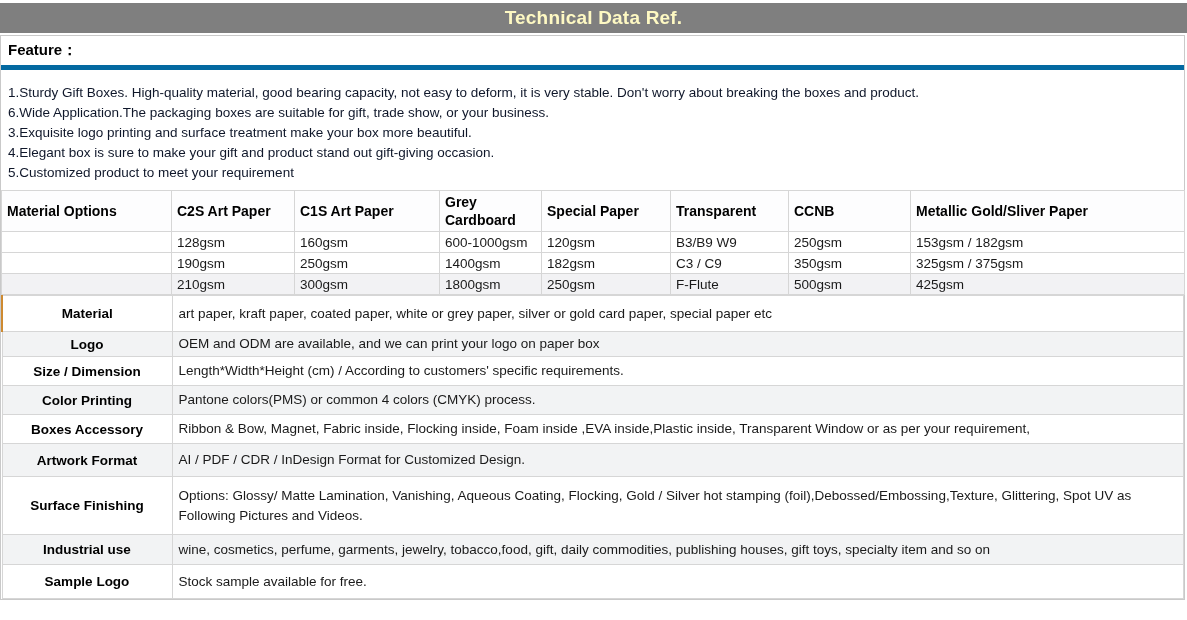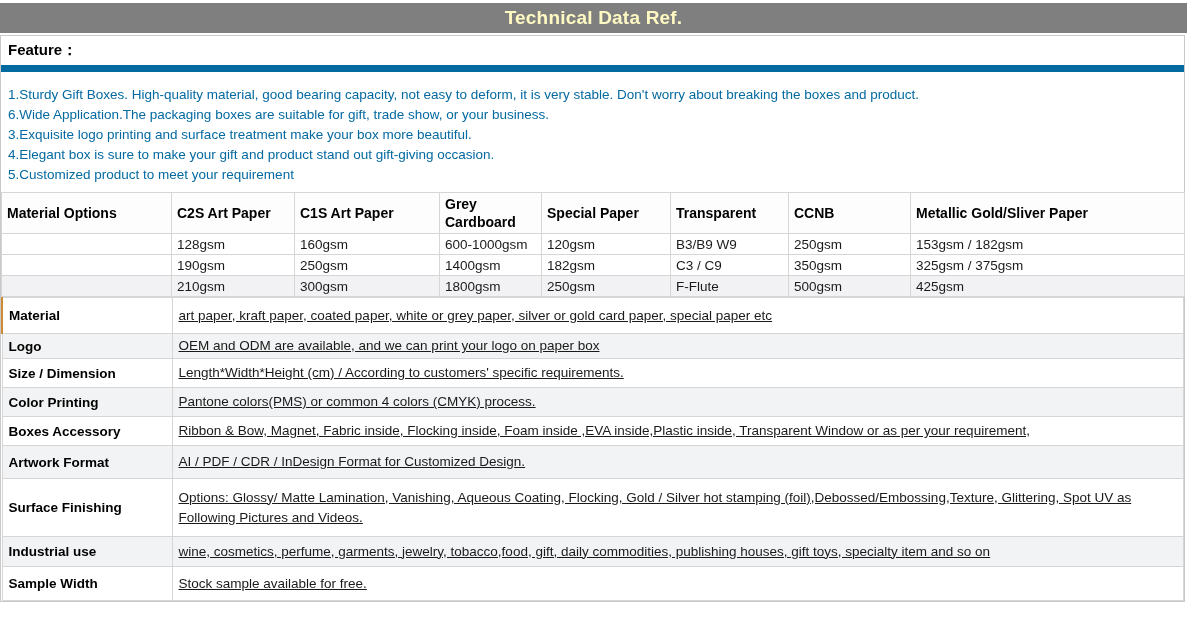--- a/index.html
+++ b/index.html
@@ -15,53 +15,53 @@
   .title-bar .title-text{
     color:#fef9c3;font-weight:bold;font-size:19px;letter-spacing:.2px;
   }
   .content{
     margin-top:2px;
     border-left:1px solid #c9c9c9;border-right:1px solid #c9c9c9;
     border-top:1px solid #c9c9c9;border-bottom:1px solid #c9c9c9;
     width:1185px;box-sizing:border-box;
   }
   .feature-heading{
-    height:29px;border-bottom:7px solid #0369a1;
+    height:29px;border-bottom:5px solid #0369a1;
     display:flex;align-items:center;
     font-weight:bold;font-size:15px;color:#000;
     padding-left:7px;background:#fff;
   }
   .feature-list{
     height:120px;box-sizing:border-box;
     padding:13px 8px 0 7px;background:#fff;
-    font-size:13.5px;line-height:20px;color:#0369a1;
+    font-size:13.5px;line-height:20px;color:#0f172a;
   }
   table{border-collapse:collapse;width:1183px;table-layout:fixed;}
   table.spec{border-top:1px solid #bdbdbd;}
   .spec th,.spec td{
     border:1px solid #d6d6d6;
     padding:1px 5px;text-align:left;vertical-align:middle;
     overflow:hidden;white-space:nowrap;
   }
   .spec th{
     font-size:14px;font-weight:bold;color:#000;background:#fdfdfe;
     height:38px;white-space:normal;line-height:18px;
   }
   .spec td{font-size:13.5px;height:18px;background:#fff;color:#1a1a1a;}
   .spec tr.alt td{background:#f2f2f4;}
   table.details td,table.details th{
     border:1px solid #d6d6d6;
     text-align:left;vertical-align:middle;
   }
   table.details th{
     font-size:13.5px;font-weight:bold;color:#000;
-    padding:2px 6px;background:inherit;
+    padding:2px 6px;background:inherit;text-align:center;
   }
   table.details td{
-    font-size:13.5px;color:#1a1a1a;padding:2px 6px;line-height:20px;text-decoration:underline;
+    font-size:13.5px;color:#1a1a1a;padding:2px 6px;line-height:20px;
   }
   table.details tr{background:#fff;}
   table.details tr.alt{background:#f2f3f4;}
   tr.dr0{height:36px;} tr.dr0 th{border-left:2px solid #ce8a30;}
   tr.dr1{height:22px;}
   tr.dr2{height:29px;}
   tr.dr3{height:29px;}
   tr.dr4{height:29px;}
   tr.dr5{height:33px;}
   tr.dr6{height:58px;}
@@ -176,19 +176,19 @@
       </tr>
       <tr class="dr6">
         <th>Surface Finishing</th>
         <td>Options: Glossy/ Matte Lamination, Vanishing, Aqueous Coating, Flocking, Gold / Silver hot stamping (foil),Debossed/Embossing,Texture, Glittering, Spot UV as Following Pictures and Videos.</td>
       </tr>
       <tr class="dr7 alt">
         <th>Industrial use</th>
         <td>wine, cosmetics, perfume, garments, jewelry, tobacco,food, gift, daily commodities, publishing houses, gift toys, specialty item and so on</td>
       </tr>
       <tr class="dr8">
-        <th>Sample Width</th>
+        <th>Sample Logo</th>
         <td>Stock sample available for free.</td>
       </tr>
     </tbody>
   </table>
 
 </div>
 
 </body></html>

